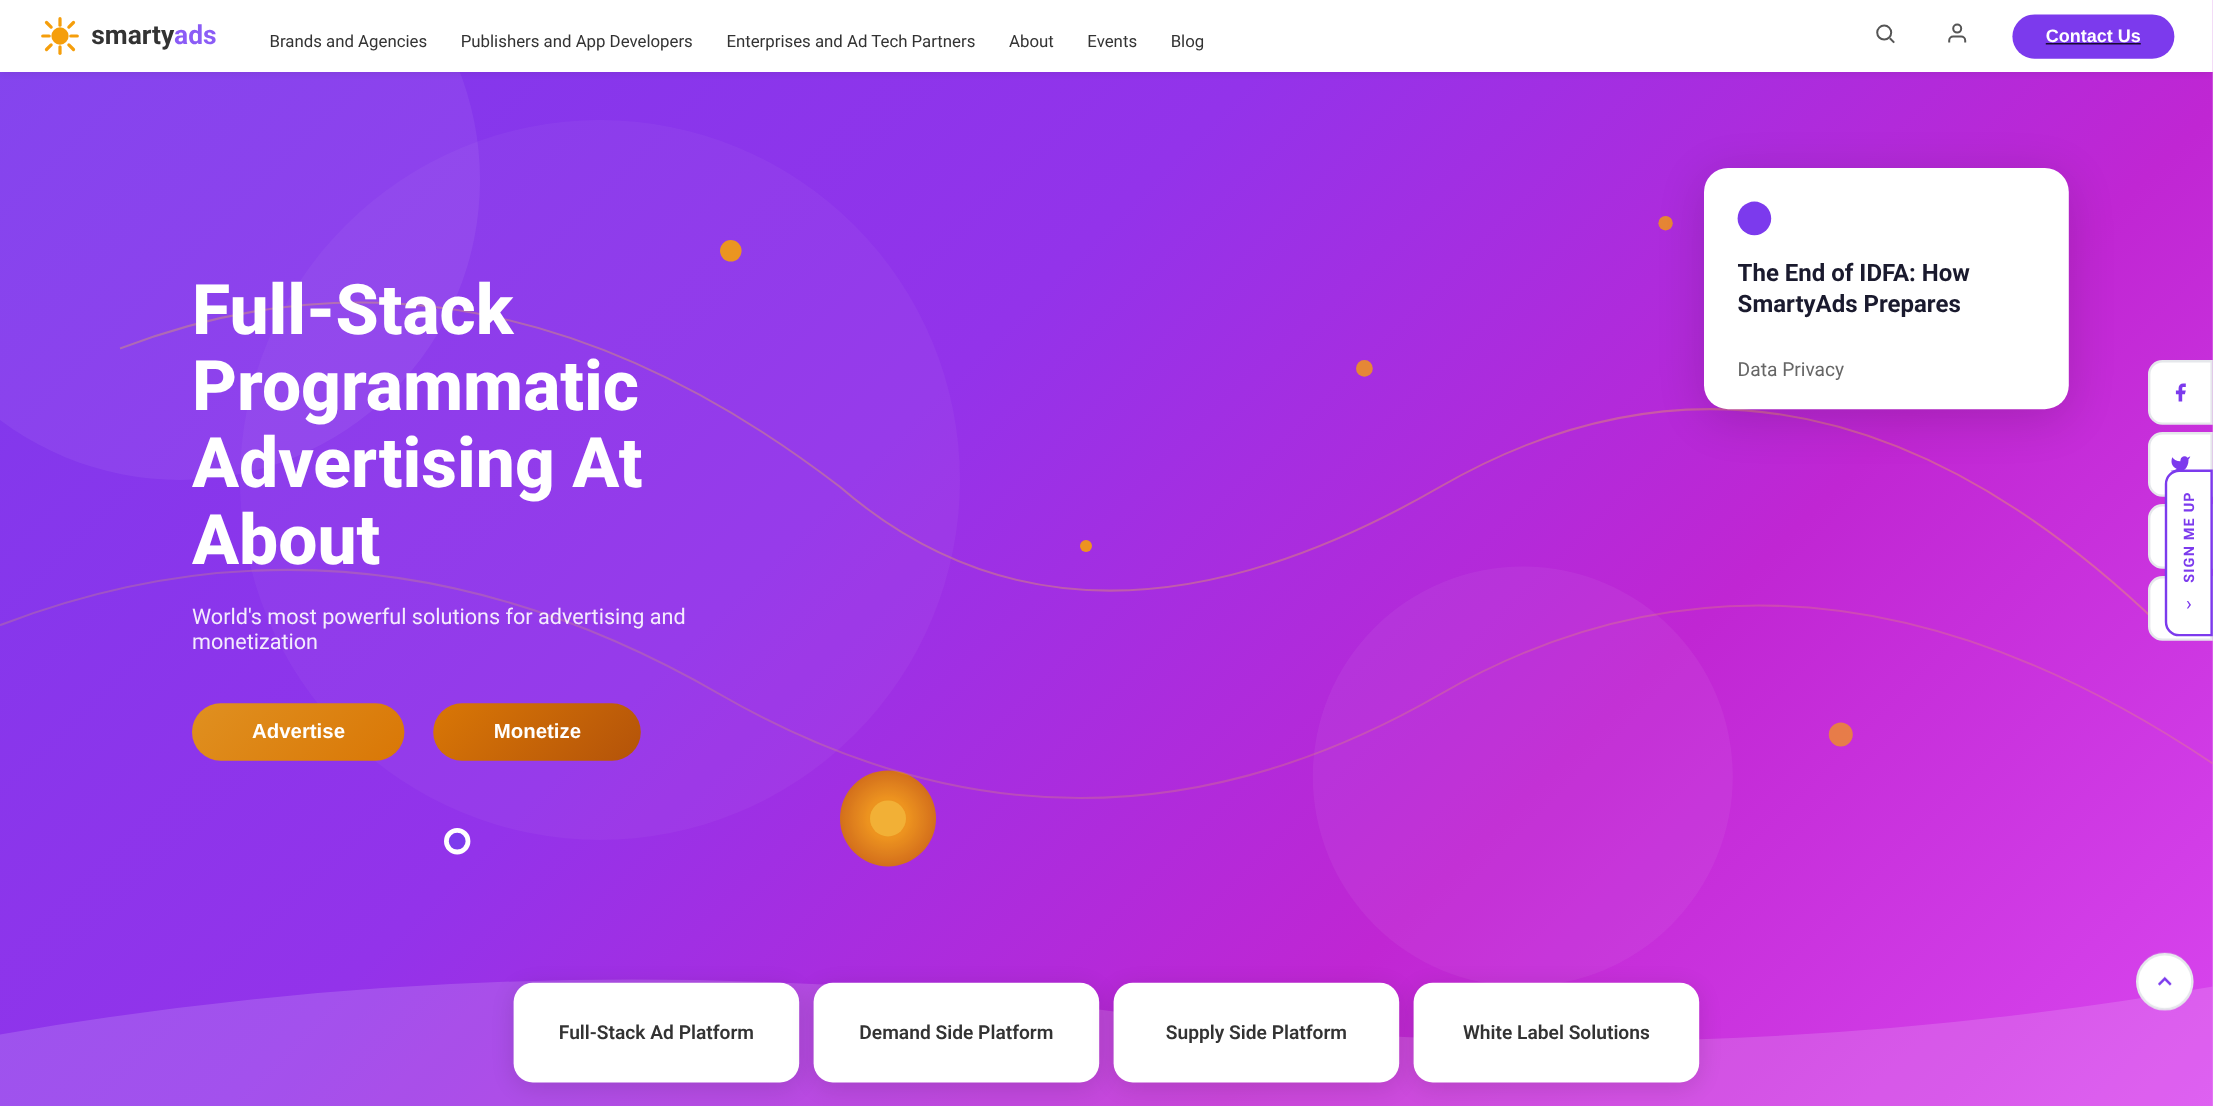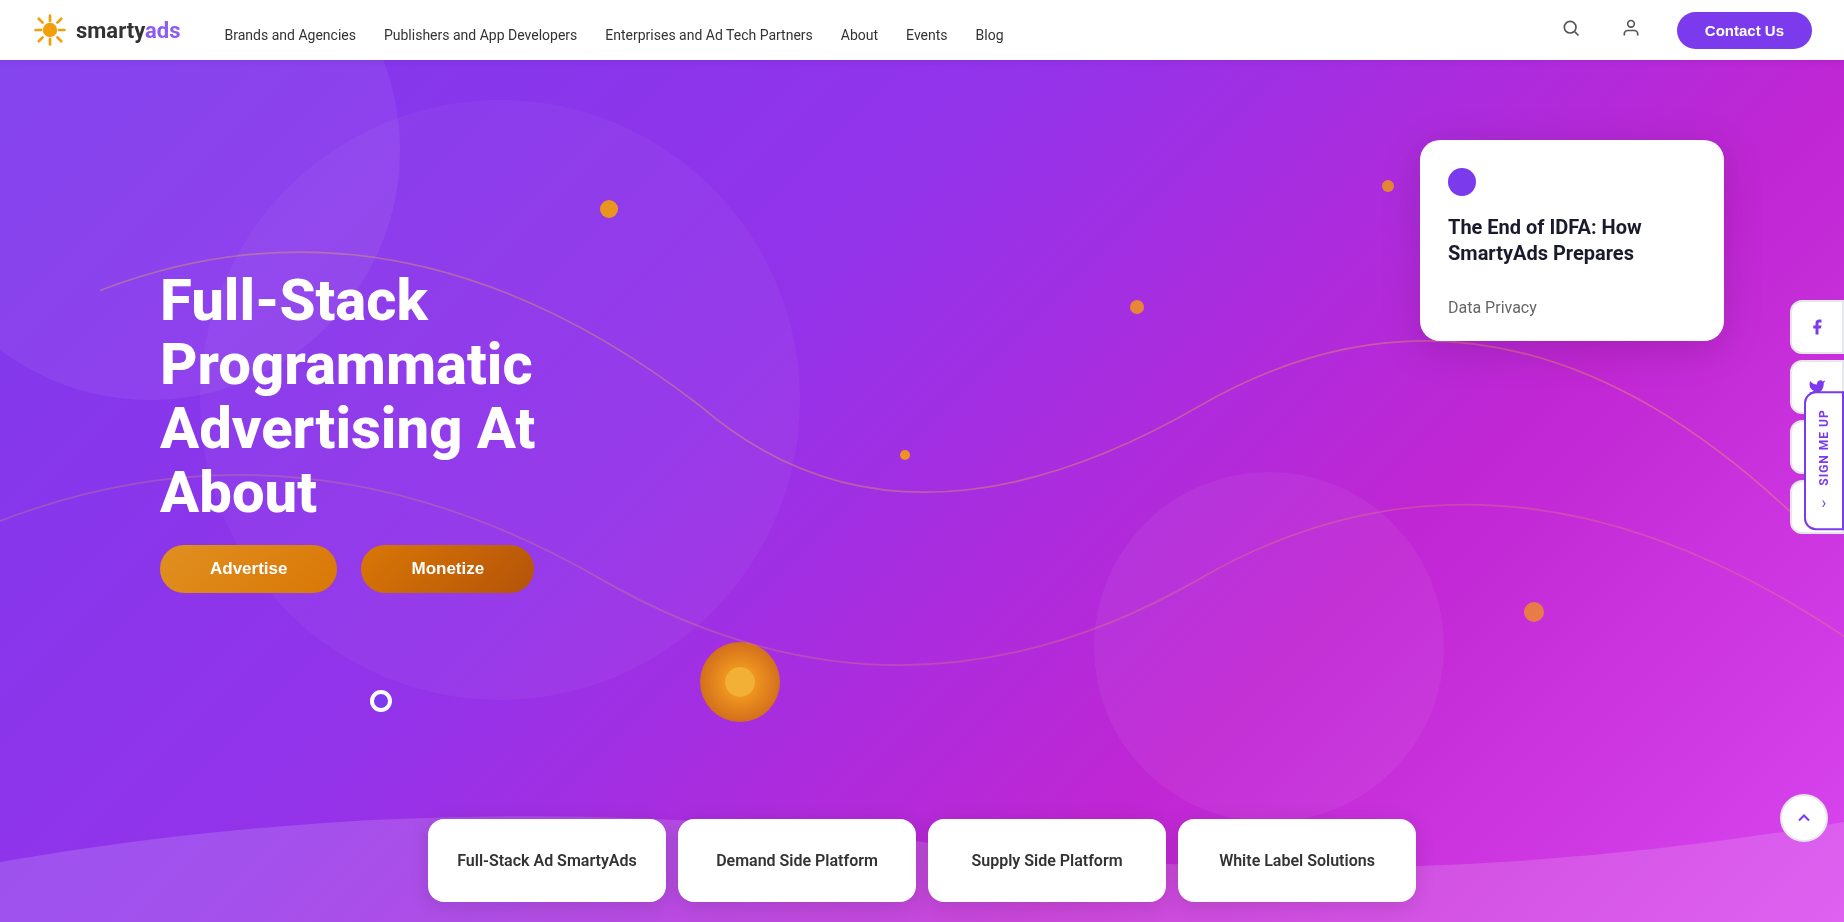--- a/index.html
+++ b/index.html
@@ -29,21 +29,21 @@
     .nav-links {
       display: flex; align-items: center; gap: 4px; flex: 1; margin-top: 10px;
     }
     .nav-link {
       font-size: 14px; color: #333; text-decoration: none;
       padding: 6px 12px; border-radius: 4px;
       white-space: nowrap;
       cursor: pointer;
     }
     .nav-actions {
-      display: flex; gap: 32px;
+      display: flex; gap: 32px; text-decoration: underline;
     }
     .icon-btn {
       background: none; border: none; cursor: pointer;
       color: #555; font-size: 18px; padding: 4px;
     }
     .contact-btn {
       background: #7c3aed; color: #fff;
       border: none; border-radius: 30px;
       padding: 10px 28px; font-size: 15px; font-weight: 600;
       cursor: pointer; white-space: nowrap;
@@ -249,40 +249,41 @@
     <div style="width:30px;height:30px;background:#fbbf24;border-radius:50%;position:absolute;top:50%;left:50%;transform:translate(-50%,-50%);"></div>
   </div>
 
   <svg style="position:absolute;top:60px;left:0;width:100%;height:100%;pointer-events:none;z-index:1;" viewBox="0 0 1844 800" preserveAspectRatio="none">
     <path d="M 100 200 Q 400 100 700 300 Q 900 450 1200 300 Q 1500 150 1800 400" stroke="rgba(255,200,50,0.3)" stroke-width="1.5" fill="none"></path>
     <path d="M 0 400 Q 300 300 600 450 Q 900 600 1200 450 Q 1500 300 1844 500" stroke="rgba(255,200,50,0.2)" stroke-width="1.5" fill="none"></path>
   </svg>
 
   <div class="hero-content">
     <h1 class="hero-title">Full-Stack Programmatic Advertising At About</h1>
+    <p class="hero-subtitle">World's most powerful solutions for advertising and monetization</p>
     <div class="hero-buttons">
       <button class="hero-btn btn-advertise">Advertise</button>
       <button class="hero-btn btn-monetize">Monetize</button>
     </div>
   </div>
 
   <div class="floating-card">
     <div class="card-dot"></div>
     <div class="card-title">The End of IDFA: How SmartyAds Prepares</div>
     <div class="card-tag">Data Privacy</div>
   </div>
 
   <svg class="hero-curve" viewBox="0 0 1844 140" preserveAspectRatio="none">
     <path d="M0,80 Q460,0 922,60 Q1380,120 1844,40 L1844,140 L0,140 Z" fill="rgba(255,255,255,0.15)"></path>
   </svg>
 
   <div class="orb" style="width:22px;height:22px;background:#7c3aed;border:4px solid #fff;bottom:210px;left:370px;z-index:6;"></div>
 
   <div class="bottom-cards">
-    <div class="bottom-card">Full-Stack Ad SmartyAds</div>
+    <div class="bottom-card">Full-Stack Ad Platform</div>
     <div class="bottom-card">Demand Side Platform</div>
     <div class="bottom-card">Supply Side Platform</div>
     <div class="bottom-card">White Label Solutions</div>
   </div>
 </section>
 
 <div class="social-sidebar" style="top: 300px; transform: none; right: 0;">
   <a class="social-btn" href="#">
     <svg width="18" height="18" viewBox="0 0 24 24" fill="#7c3aed">
       <path d="M18 2h-3a5 5 0 0 0-5 5v3H7v4h3v8h4v-8h3l1-4h-4V7a1 1 0 0 1 1-1h3z"></path>

